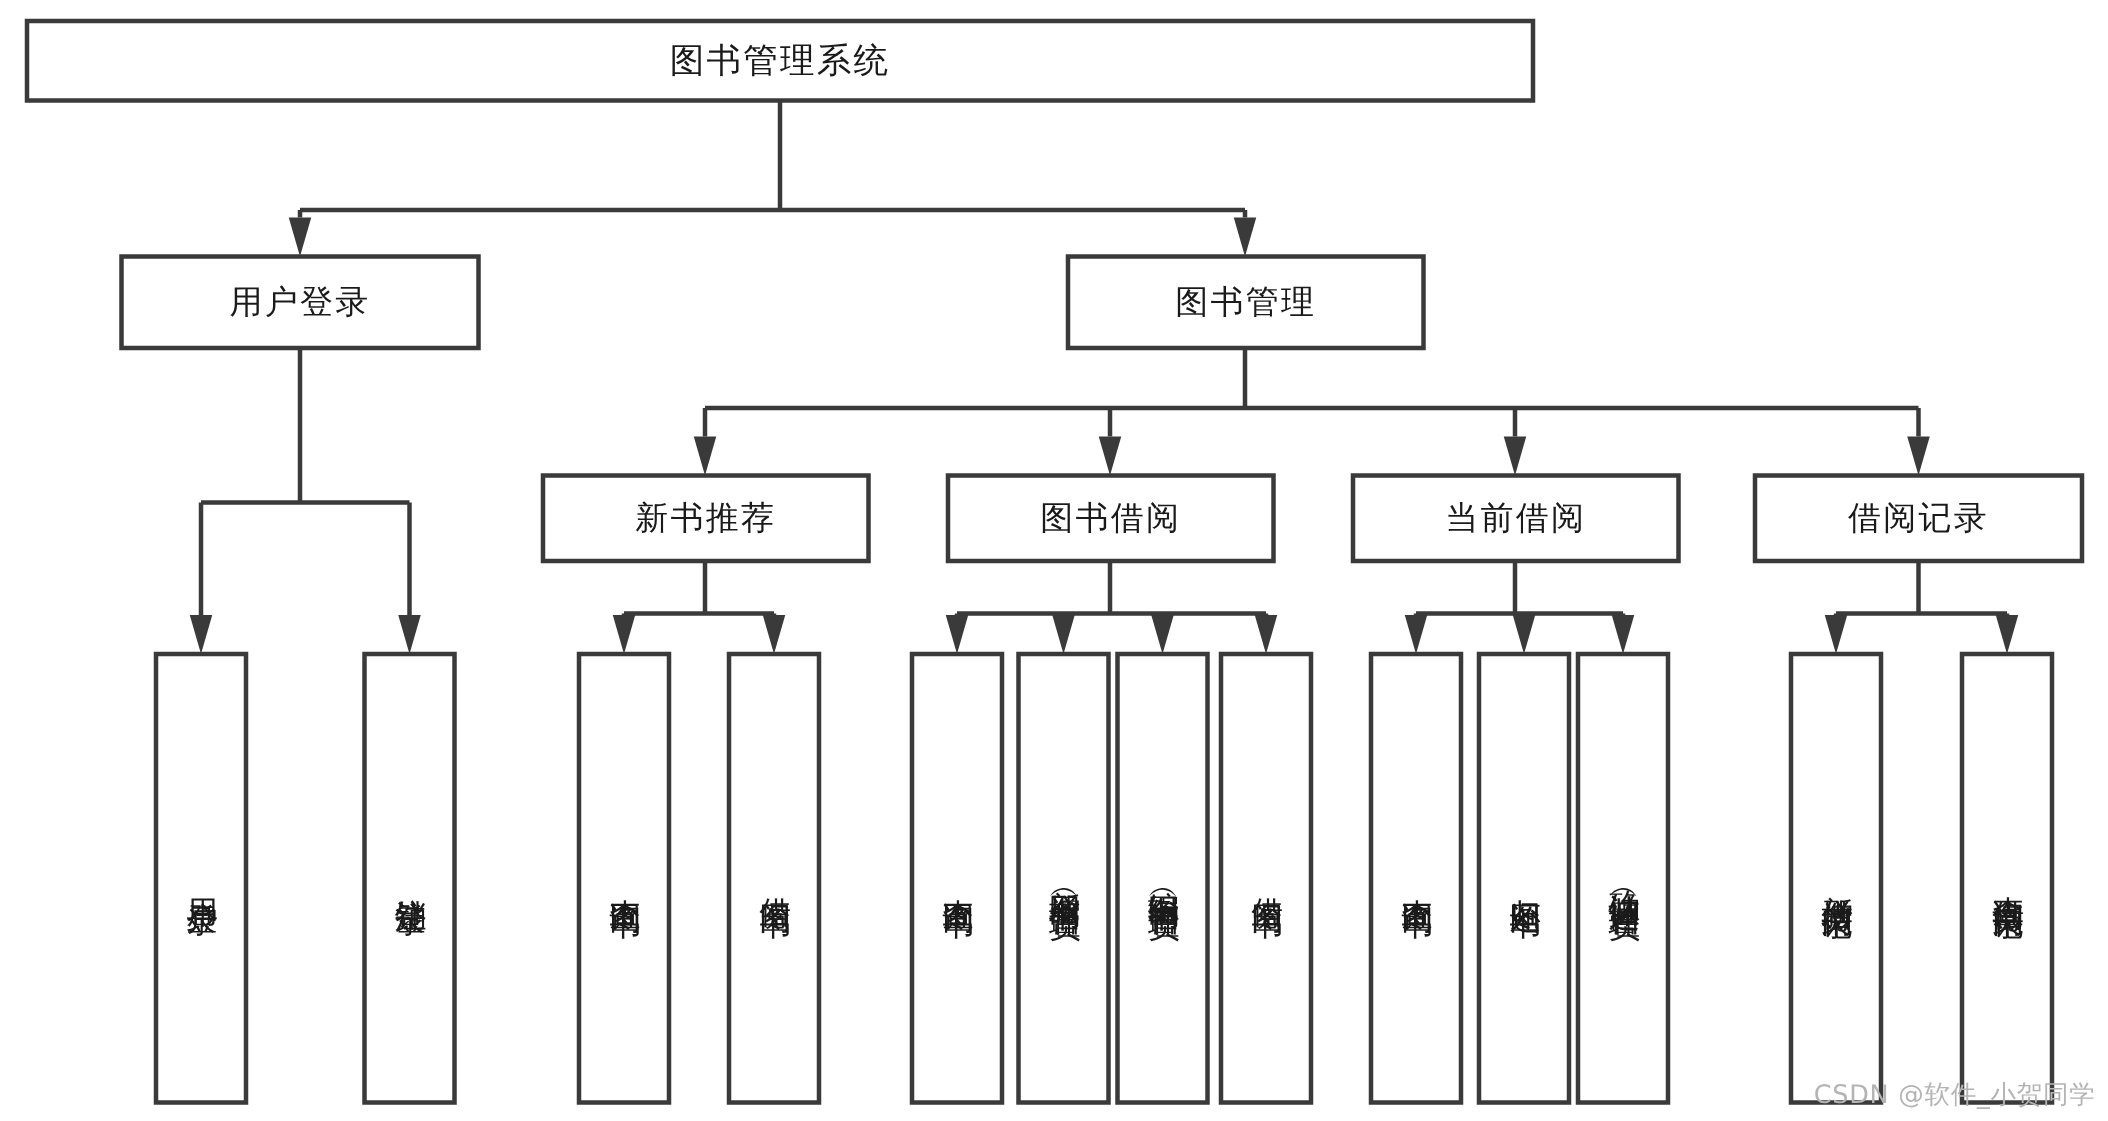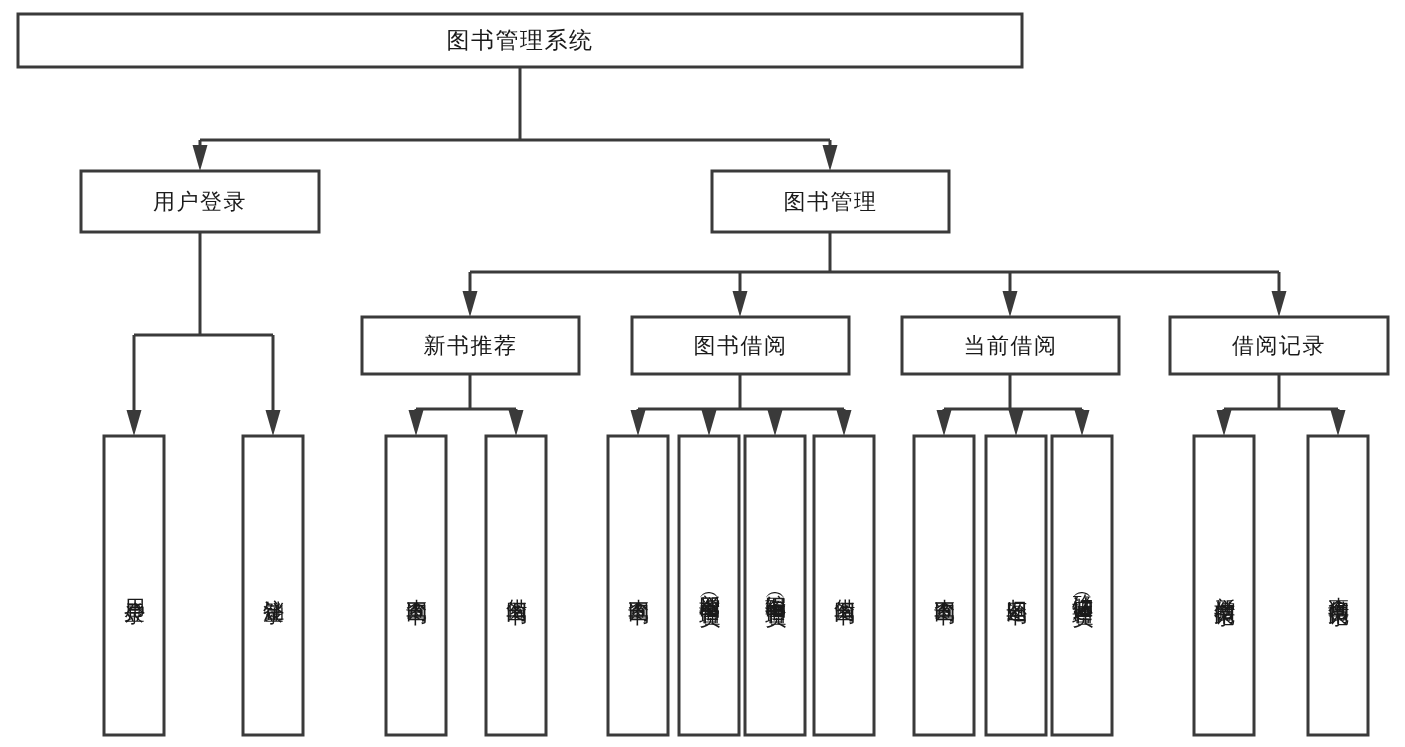--- a/index.html
+++ b/index.html
@@ -232,14 +232,15 @@
       <div class="leaf-vtext" style="left: 679px; top: 436px; width: 60px; height: 299px;">新增图书（管理员）</div>
       <div class="leaf-vtext" style="left: 745px; top: 436px; width: 60px; height: 299px;">编辑图书（管理员）</div>
       <div class="leaf-vtext" style="left: 814px; top: 436px; width: 60px; height: 299px;">借阅图书</div>
       <div class="leaf-vtext" style="left: 914px; top: 436px; width: 60px; height: 299px;">查询图书</div>
       <div class="leaf-vtext" style="left: 986px; top: 436px; width: 60px; height: 299px;">归还图书</div>
       <div class="leaf-vtext" style="left: 1052px; top: 436px; width: 60px; height: 299px;">确认归还（管理员）</div>
       <div class="leaf-vtext" style="left: 1194px; top: 436px; width: 60px; height: 299px;">新增借阅记录</div>
       <div class="leaf-vtext" style="left: 1308px; top: 436px; width: 60px; height: 299px;">查询借阅记录</div>
     </div>
 
+  <div id="watermark">CSDN @软件_小贺同学</div>
 
 </div>
 
 </body></html>

